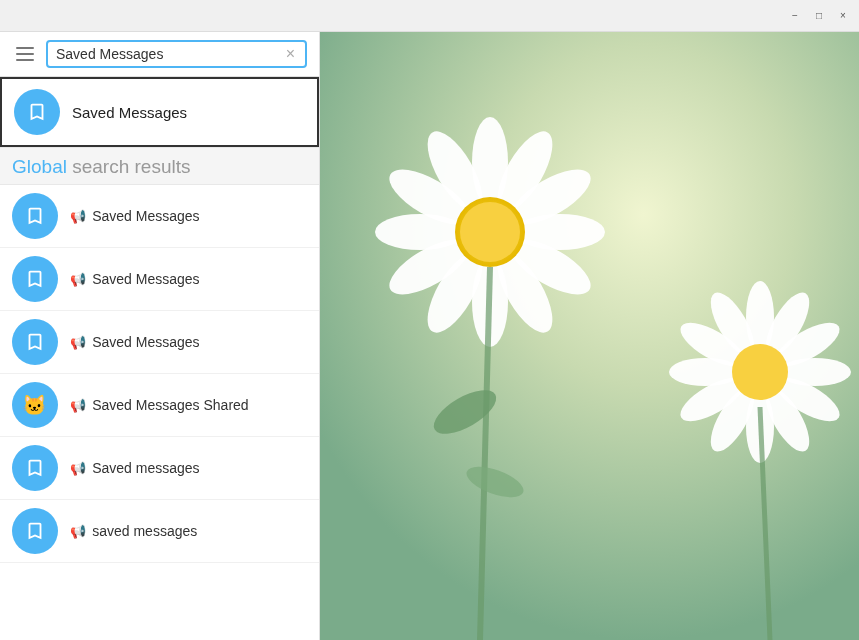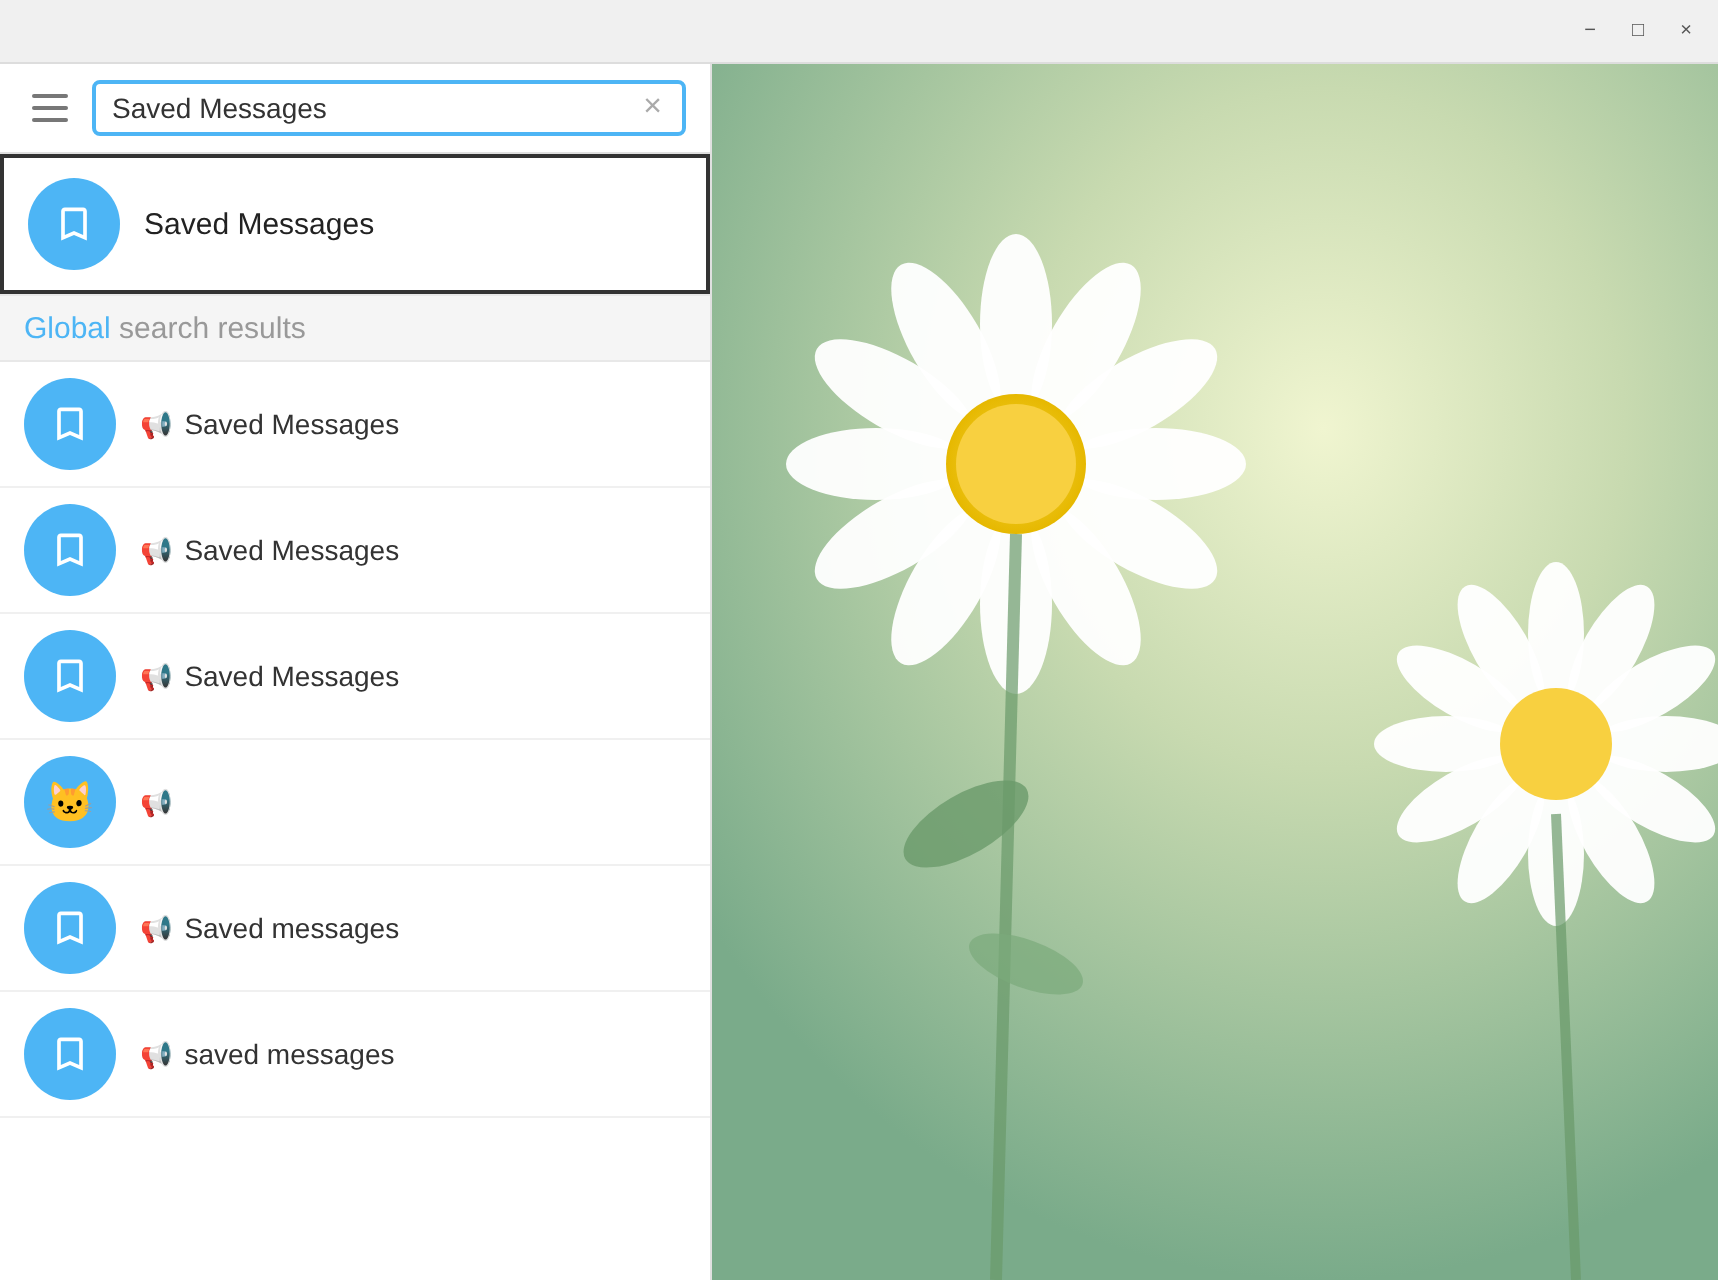--- a/index.html
+++ b/index.html
@@ -47,21 +47,21 @@
 
     
     .main-layout {
       display: flex;
       flex: 1;
       overflow: hidden;
     }
 
     
     .sidebar {
-      width: 356px;
+      width: 320px;
       background: #fff;
       display: flex;
       flex-direction: column;
       flex-shrink: 0;
       border-right: 1px solid #e0e0e0;
     }
 
     
     .sidebar-header {
       display: flex;
@@ -155,21 +155,21 @@
 
     
     .global-search-header {
       padding: 8px 12px 6px;
       background: #f5f5f5;
       border-bottom: 1px solid #e8e8e8;
       border-top: 1px solid #e8e8e8;
     }
 
     .global-search-label {
-      font-size: 15px;
+      font-size: 19px;
       color: #999;
     }
 
     .global-search-label span.highlight {
       color: #4db5f5;
     }
 
     
     .results-list {
       flex: 1;
@@ -340,20 +340,21 @@
         <div class="result-content">
           <span class="megaphone-icon">📢</span>
           <span class="result-name">Saved Messages</span>
         </div>
       </div>
 
       <div class="result-item">
         <div class="avatar-cat">🐱</div>
         <div class="result-content">
           <span class="megaphone-icon">📢</span>
+          <span class="result-name">Saved Messages Shared</span>
         </div>
       </div>
 
       <div class="result-item">
         <div class="avatar">
           <svg viewBox="0 0 24 24">
             <path d="M17 3H7c-1.1 0-2 .9-2 2v16l7-3 7 3V5c0-1.1-.9-2-2-2zm0 15l-5-2.18L7 18V5h10v13z"></path>
           </svg>
         </div>
         <div class="result-content">

